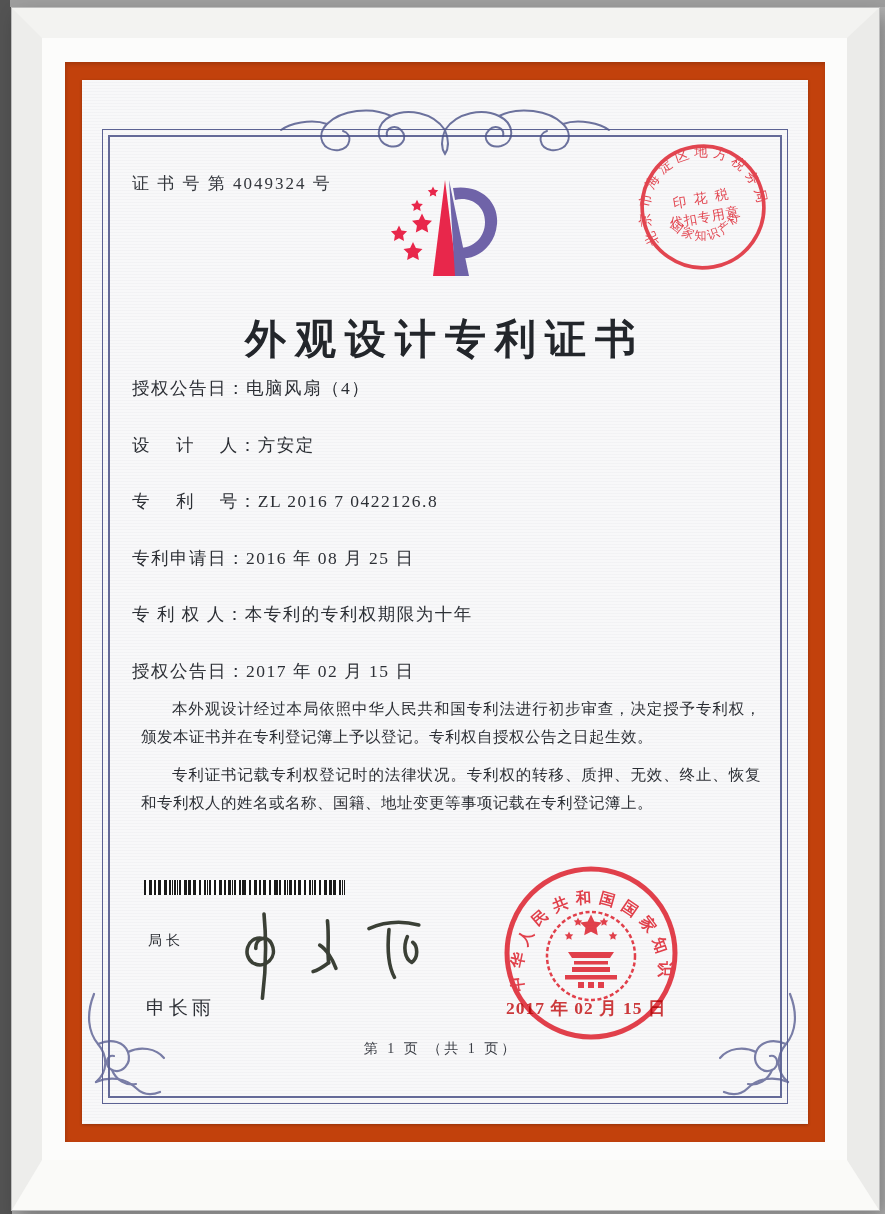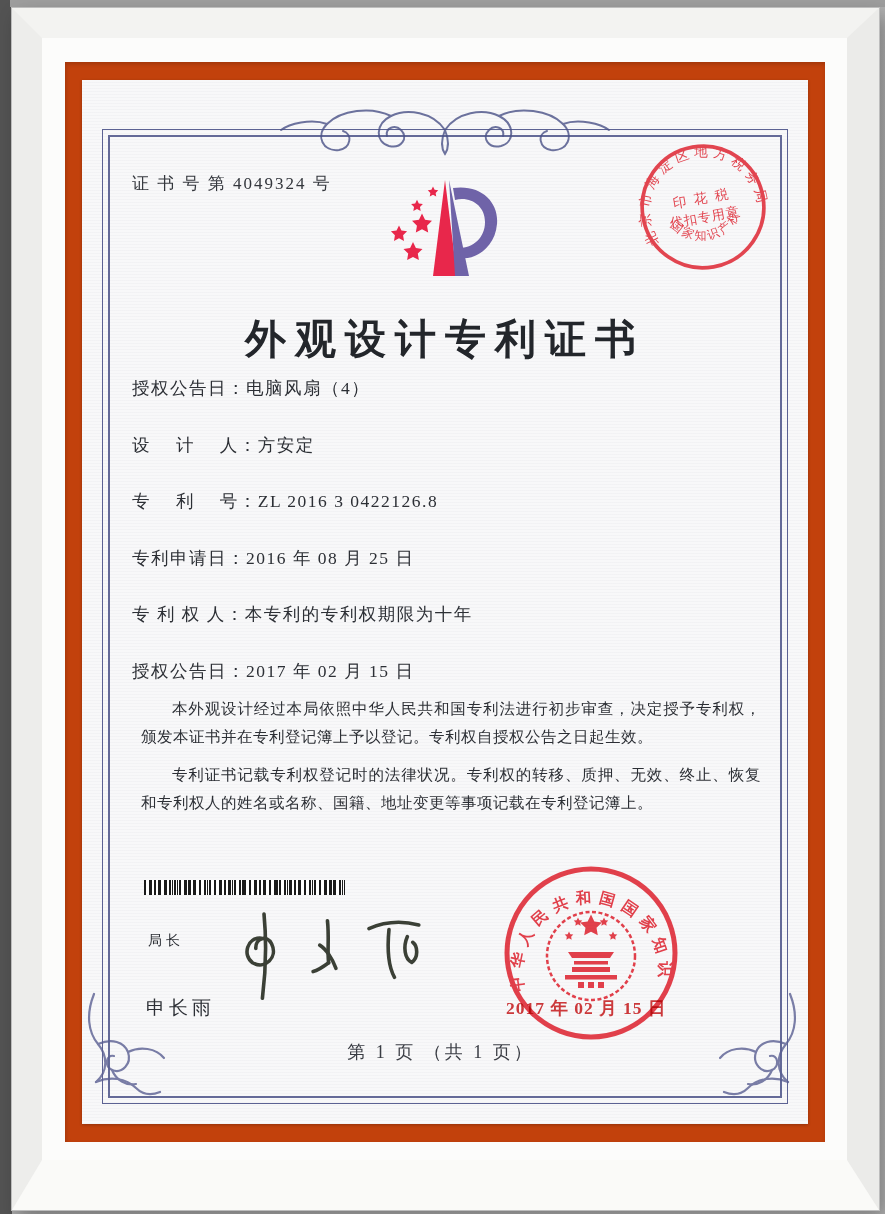--- a/index.html
+++ b/index.html
@@ -44,21 +44,21 @@
            background-image:
              repeating-linear-gradient(90deg,#1a1a1a 0 2px,rgba(0,0,0,0) 2px 5px),
              repeating-linear-gradient(90deg,#1a1a1a 0 1px,rgba(0,0,0,0) 1px 7px),
              repeating-linear-gradient(90deg,#1a1a1a 0 1px,rgba(0,0,0,0) 1px 11px);}
   .sign-title{left:66px;top:852px;font-size:14px;letter-spacing:4px;color:#2c2f35;}
   .sign-name{left:64px;top:886px;font-size:19px;letter-spacing:4px;color:#2c2f35;margin-top:29px;}
   .signature{left:150px;top:820px;}
   .office-seal{left:420px;top:784px;mix-blend-mode:multiply;opacity:.93;}
   .issue-date{left:424px;top:916px;font-size:17.5px;letter-spacing:1px;color:#d33a3c;
               mix-blend-mode:multiply;font-weight:600;}
-  .footer{left:0;right:8px;top:960px;text-align:center;font-size:18px;letter-spacing:3px;color:#3a3d44;}
+  .footer{left:0;right:8px;top:960px;text-align:center;font-size:14px;letter-spacing:3px;color:#3a3d44;}
   .stamp-seal{left:556px;top:62px;mix-blend-mode:multiply;opacity:.9;}
   .ornament-top{left:50%;top:20px;transform:translateX(-50%);}
   .flourish-bl{left:0px;top:908px;}
   .flourish-br{left:624px;top:908px;transform:scaleX(-1);}
   svg text{font-family:"Liberation Serif","DejaVu Serif",serif;}
 </style>
 </head>
 <body>
 
 <div class="photo">
@@ -119,21 +119,21 @@
           <div class="abs title">外观设计专利证书</div>
 
           <div class="abs fields">
             <div class="field-row">
               <span class="lab">授权公告日：</span><span>电脑风扇（4）</span>
             </div>
             <div class="field-row">
               <span class="lab">设　 计　 人：</span><span>方安定</span>
             </div>
             <div class="field-row">
-              <span class="lab">专　 利　 号：</span><span>ZL 2016 3 0422126.8</span>
+              <span class="lab">专　 利　 号：</span><span>ZL 2016 7 0422126.8</span>
             </div>
             <div class="field-row">
               <span class="lab">专利申请日：</span><span>2016 年 08 月 25 日</span>
             </div>
             <div class="field-row">
               <span class="lab">专 利 权 人：</span><span>本专利的专利权期限为十年</span>
             </div>
             <div class="field-row">
               <span class="lab">授权公告日：</span><span>2017 年 02 月 15 日</span>
             </div>

